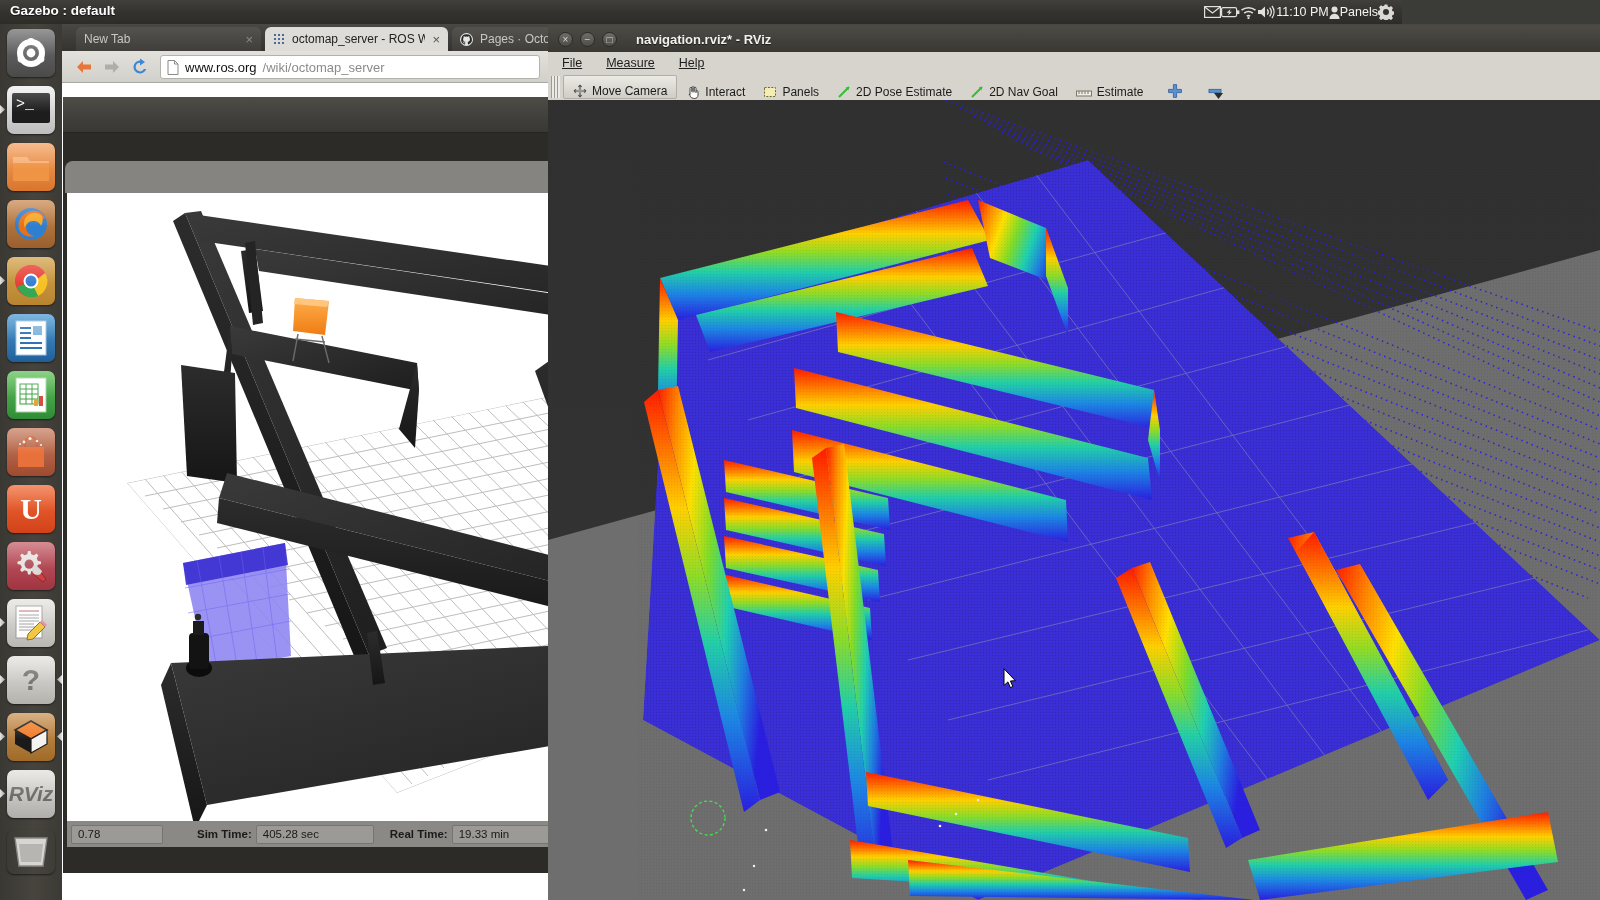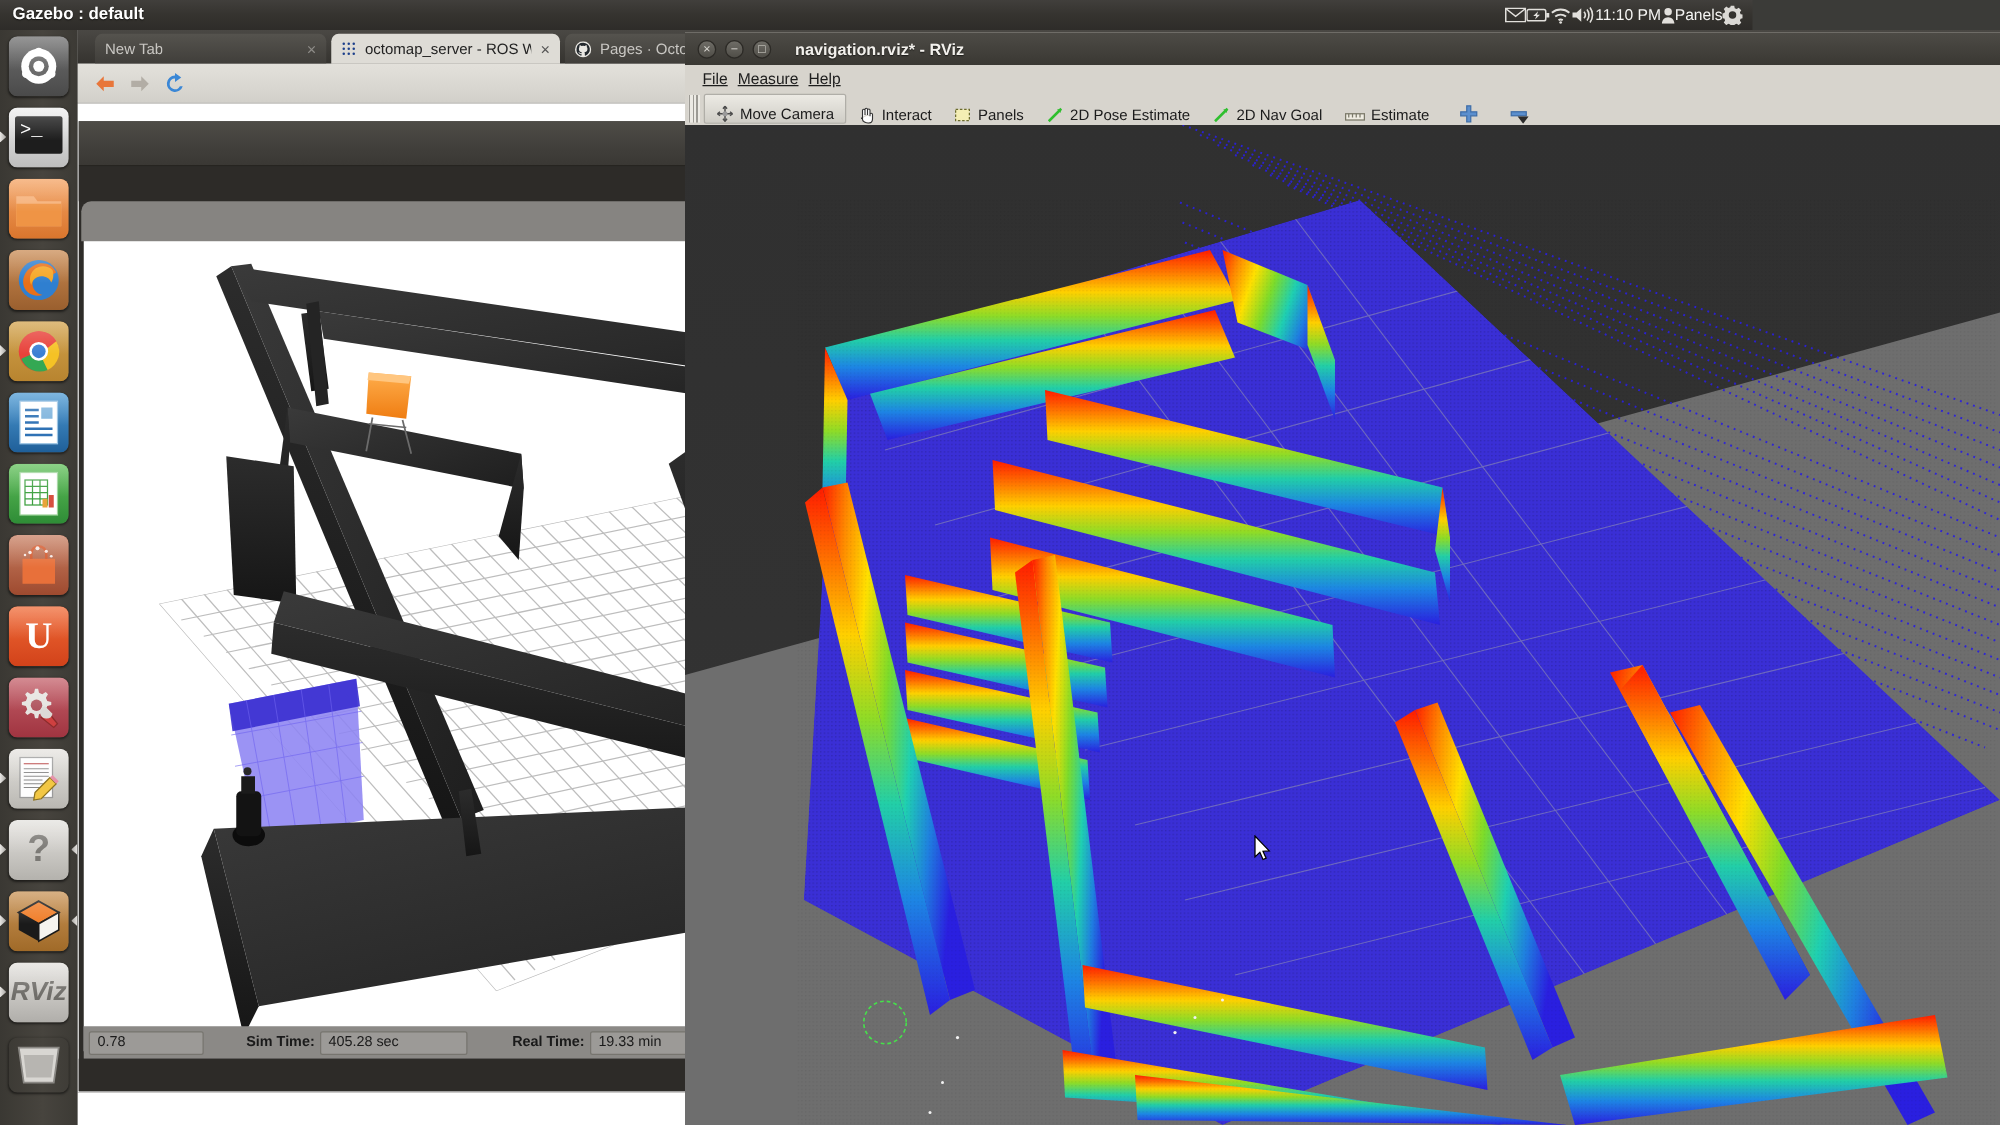--- a/index.html
+++ b/index.html
@@ -88,21 +88,21 @@
   #rviz-title { position:absolute; left:0; top:0; width:100%; height:26px;
     background:linear-gradient(to bottom,#4d4b46,#3a3833);
     display:flex; align-items:center; gap:7px; padding-left:10px; }
   .wbtn { width:15px; height:15px; border-radius:50%;
     background:linear-gradient(to bottom,#6f6d67,#4f4d47);
     border:1px solid #2c2a26; color:#d8d6d0; font-size:10px; line-height:13px;
     text-align:center; }
   #rviz-title .wtitle { color:#f2f0ec; font-size:13px; font-weight:bold;
     margin-left:12px; text-shadow:0 1px 1px rgba(0,0,0,.6); }
   #rviz-menu { position:absolute; left:0; top:26px; width:100%; height:22px;
-    background:#d7d4cd; display:flex; align-items:center; gap:8px; padding-left:14px;
+    background:#d7d4cd; display:flex; align-items:center; gap:24px; padding-left:14px;
     font-size:12.5px; color:#1d1d1d; }
   #rviz-menu span u { text-decoration:underline; }
   #rviz-toolbar { position:absolute; left:0; top:48px; width:100%; height:26px;
     background:#d7d4cd; display:flex; align-items:center; font-size:12px; color:#1b1b1b; }
   .grip { width:9px; height:22px; margin:0 3px;
     background:repeating-linear-gradient(to right,#9c9a94 0 1px,#eceae4 1px 3px); }
   .tbtn { display:flex; align-items:flex-end; gap:5px; height:24px; padding:0 9px; }
   .tbtn.pressed { background:linear-gradient(to bottom,#eceae4,#cfcdc6);
     border:1px solid #b0aea8; border-radius:2px; }
   #rviz-canvas { position:absolute; left:0; top:74px; width:1052px; height:800px;
@@ -162,20 +162,30 @@
       <span style="position:absolute;left:40px;top:6px;">
         <svg class="svgic" width="20" height="20" viewBox="0 0 20 20">
           <path d="M11 4 L17 10 L11 16 L11 12.5 L3 12.5 L3 7.5 L11 7.5 Z" fill="#b2ada5"></path>
         </svg>
       </span>
       <span style="position:absolute;left:68px;top:6px;">
         <svg class="svgic" width="20" height="20" viewBox="0 0 20 20">
           <path d="M10 3.5a6.5 6.5 0 1 0 6.2 8.4h-2.3A4.3 4.3 0 1 1 10 5.7V8.6L15 5 10 1.4Z" fill="#3a87d6"></path>
         </svg>
       </span>
+      <div id="omnibox" title="Search Google or type URL">
+        <span>
+          <svg class="svgic" width="12" height="15" viewBox="0 0 12 15">
+            <path d="M1 0.5h6.5L11 4v10.5H1z" fill="#fff" stroke="#8a8a8a"></path>
+            <path d="M7.5 0.5V4H11" fill="none" stroke="#8a8a8a"></path>
+          </svg>
+        </span>
+        <span class="u1">www.ros.org</span>
+        <span class="u2">/wiki/octomap_server</span>
+      </div>
     </div>
 
     <div id="page-body">
       <div id="page-heading">2.2 octomap_server</div>
     </div>
   </div>
 
   <div id="gazebo">
     <div id="gz-toolbar"></div>
     <div id="gz-strip"></div>
@@ -322,21 +332,21 @@
           <rect x="126" y="428" width="11" height="14" fill="#1b1b1b"></rect>
           <circle cx="131" cy="424" r="3.2" fill="#2a2a2a"></circle>
         </g>
       </svg>
     </div>
 
     <div id="gz-status">
       <span class="sfield" style="width:92px;">0.78</span>
       <span class="slabel" style="margin-left:30px;">Sim Time:</span>
       <span class="sfield" style="width:118px;">405.28 sec</span>
-      <span class="slabel" style="margin-left:32px;">Real Time:</span>
+      <span class="slabel" style="margin-left:12px;">Real Time:</span>
       <span class="sfield" style="width:118px;">19.33 min</span>
       <span class="slabel" style="margin-left:28px;">Iterations:</span>
       <span class="sfield" style="width:118px;">405279</span>
       <span class="sfield" style="margin-left:10px;background:#a3a19d;border-color:#6f6d68;">Reset</span>
     </div>
 
     <div id="gz-btm">
       <span id="gz-grip">
         <svg class="svgic" width="16" height="16" viewBox="0 0 16 16">
           <g stroke="#d9d7d2" stroke-width="1.4">

